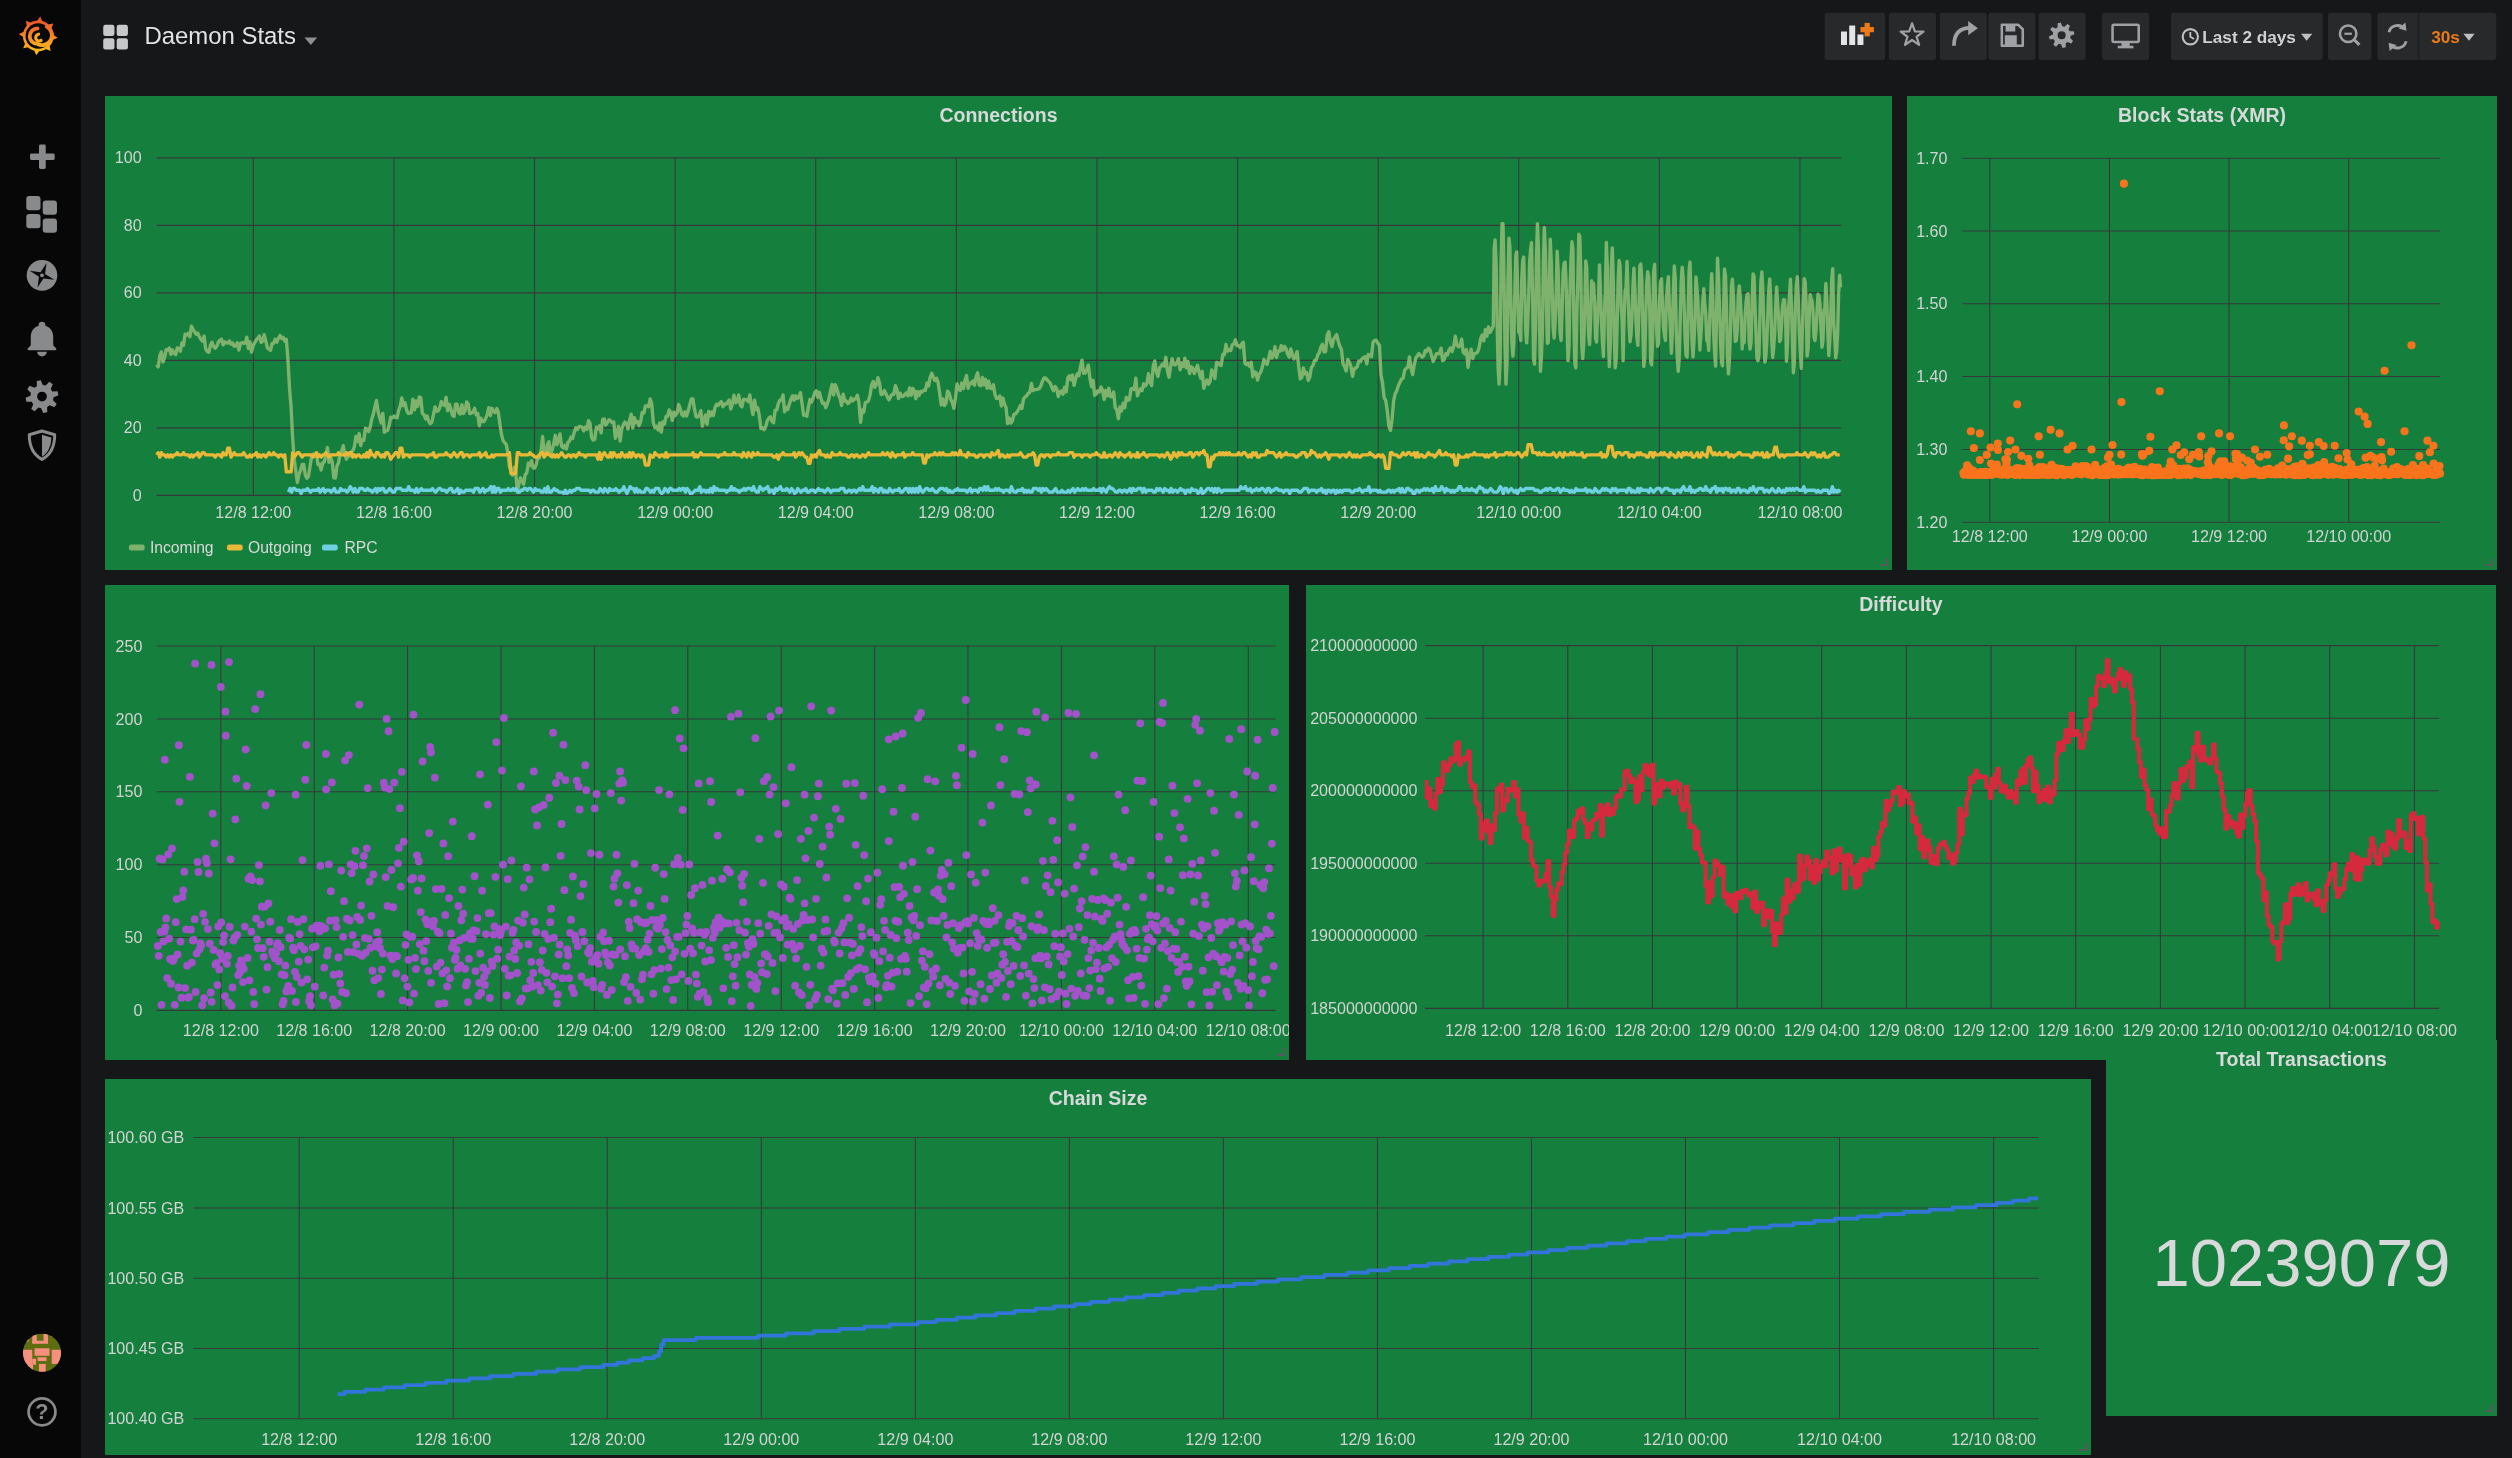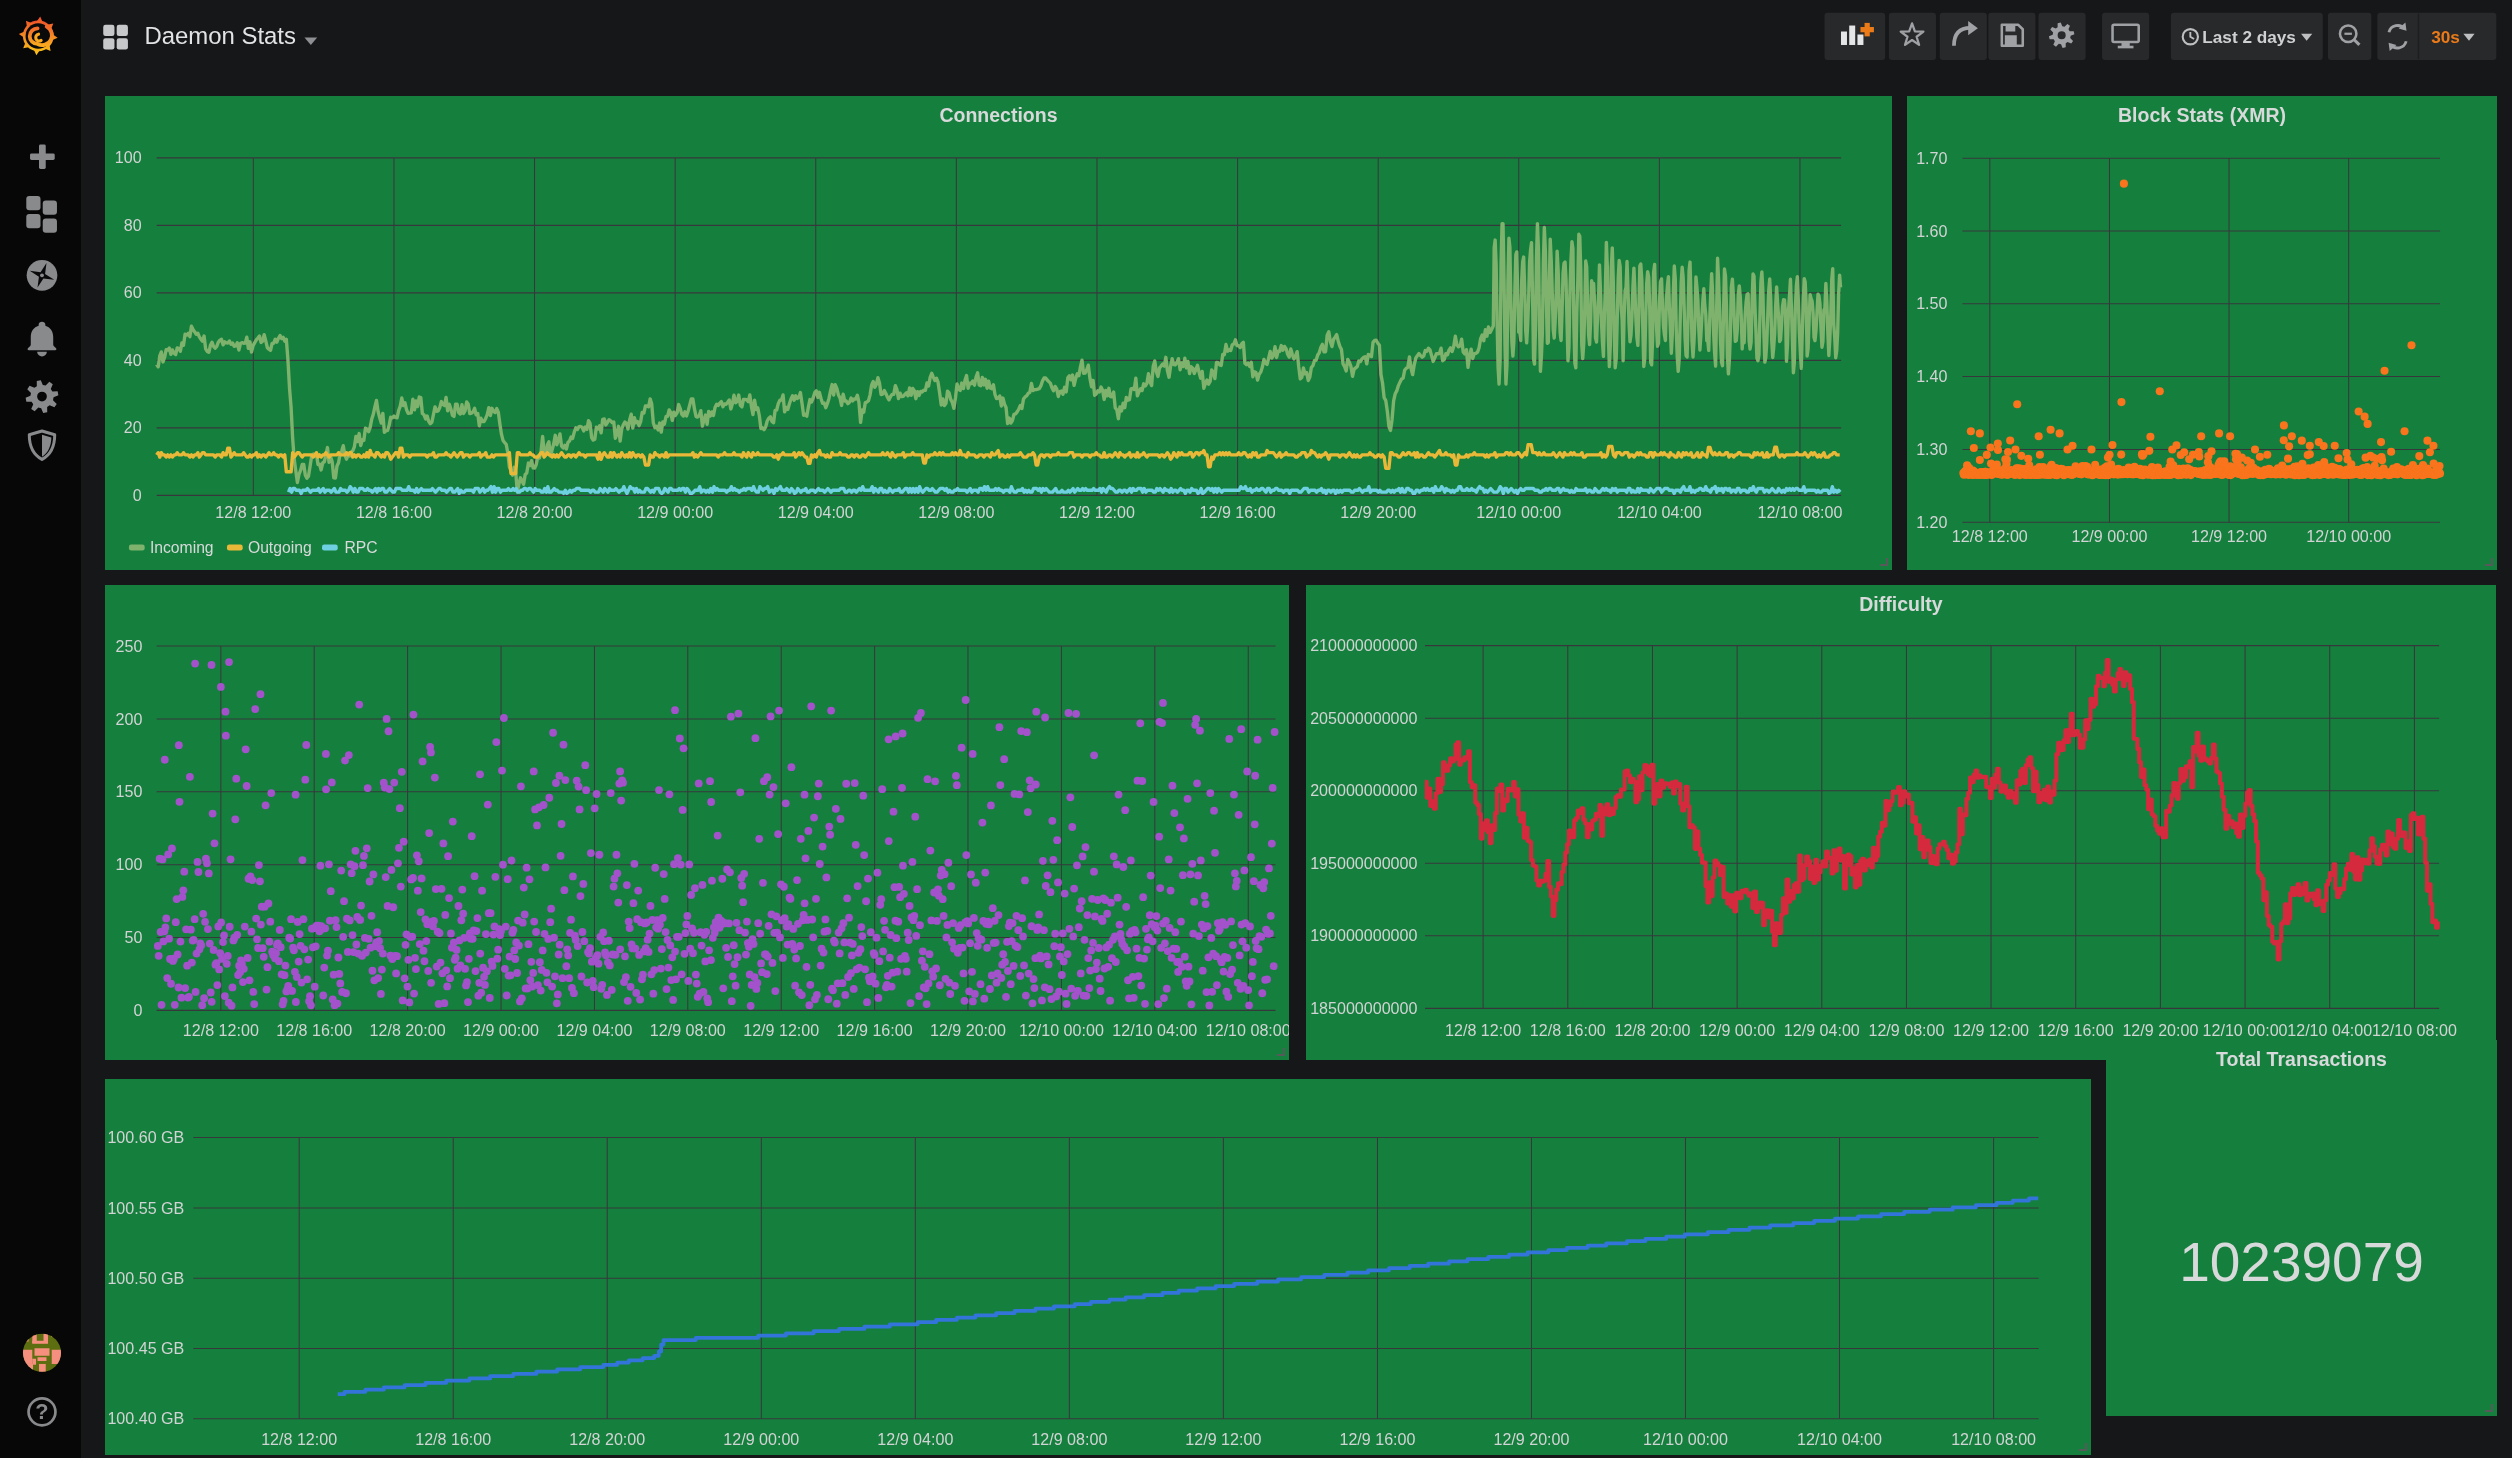--- a/index.html
+++ b/index.html
@@ -2415,20 +2415,21 @@
         <text x="1255.5" y="602.5" text-anchor="middle" font-size="21.5" fill="#d2d3d4">12/10 00:00</text>
         <line x1="1368.7" y1="81" x2="1368.7" y2="566" stroke="#37383c" stroke-width="1.4"></line>
         <text x="1368.7" y="602.5" text-anchor="middle" font-size="21.5" fill="#d2d3d4">12/10 04:00</text>
         <line x1="1481.9" y1="81" x2="1481.9" y2="566" stroke="#37383c" stroke-width="1.4"></line>
         <text x="1481.9" y="602.5" text-anchor="middle" font-size="21.5" fill="#d2d3d4">12/10 08:00</text>
         <path d="M159 263.2H161.4V284.4H163.8V272.1H166.2V295.3H168.6V289.1H171V299.1H173.4V278.7H175.8V259H178.2V276.8H180.6V266.2H183.1V237H185.5V246.8H187.9V248.2H190.3V241.2H192.7V231.8H195.1V236H197.5V232.5H199.9V213.4H202.3V210.4H204.7V240.1H207.1V233.8H209.5V234.4H211.9V230.4H214.3V231.8H216.7V222.4H219.1V263.5H221.5V270.2H223.9V267.8H226.3V290.6H228.8V294H231.2V306.2H233.6V339H236V318.9H238.4V327.2H240.8V314.5H243.2V330.7H245.6V345H248V321.2H250.4V327.6H252.8V305H255.2V272.1H257.6V275.3H260V266.7H262.4V301.4H264.8V286.8H267.2V288.9H269.6V272.6H272V274.7H274.5V274H276.9V263.4H279.3V282.8H281.7V273.2H284.1V307.2H286.5V316.1H288.9V305.1H291.3V337.8H293.7V324.6H296.1V341.8H298.5V343.5H300.9V367.7H303.3V375H305.7V376.4H308.1V395.1H310.5V401.7H312.9V395.3H315.3V396.6H317.7V395.1H320.2V386.1H322.6V369.1H325V403.5H327.4V416.5H329.8V442.3H332.2V421.3H334.6V407.3H337V398.8H339.4V399.9H341.8V383.6H344.2V373.8H346.6V357.6H349V346.7H351.4V328.3H353.8V334.6H356.2V337.3H358.6V314.4H361V311.5H363.4V301.4H365.9V304.7H368.3V298.6H370.7V313.7H373.1V318.9H375.5V337.1H377.9V320H380.3V326.7H382.7V315.2H385.1V313.6H387.5V305.9H389.9V308.6H392.3V294.3H394.7V335.3H397.1V306.6H399.5V298.1H401.9V293.2H404.3V307.7H406.7V299.2H409.1V306H411.6V298.4H414V283.4H416.4V281.2H418.8V283H421.2V273.5H423.6V273.3H426V249.2H428.4V248.1H430.8V254.3H433.2V263.5H435.6V259.1H438V263.1H440.4V290.5H442.8V286.4H445.2V255.9H447.6V274.2H450V250.4H452.4V240.7H454.8V242.3H457.3V253.4H459.7V255.3H462.1V240.5H464.5V292.2H466.9V276.1H469.3V266H471.7V282.5H474.1V261.5H476.5V271.1H478.9V265.1H481.3V265.3H483.7V266H486.1V269.6H488.5V264.2H490.9V278.6H493.3V262.8H495.7V268.5H498.1V266.2H500.5V292.5H503V301.4H505.4V292H507.8V269.7H510.2V295.7H512.6V323.8H515V321.2H517.4V324.1H519.8V352.7H522.2V329.6H524.6V352.2H527V361H529.4V371.4H531.8V370.9H534.2V402.8H536.6V424.5H539V397.3H541.4V415.9H543.8V390.7H546.2V368.3H548.7V371.6H551.1V374.9H553.5V387.7H555.9V376.8H558.3V417.1H560.7V412.6H563.1V425.7H565.5V414.9H567.9V429.9H570.3V415H572.7V436.3H575.1V411.5H577.5V416.1H579.9V418.7H582.3V408.7H584.7V410H587.1V407.4H589.5V411.7H591.9V415.4H594.4V412.5H596.8V431.9H599.2V409.9H601.6V437H604V431.1H606.4V424.7H608.8V424.8H611.2V454.7H613.6V438.8H616V435H618.4V444.3H620.8V435.5H623.2V463.5H625.6V481.6H628V452.4H630.4V459.5H632.8V465.3H635.2V441H637.6V418.9H640.1V438.2H642.5V393.8H644.9V423.4H647.3V409.2H649.7V418.9H652.1V401.1H654.5V398.7H656.9V410H659.3V361.6H661.7V394.7H664.1V392.4H666.5V374.5H668.9V363.2H671.3V369H673.7V392.9H676.1V376.8H678.5V398.2H680.9V367.5H683.3V393.6H685.8V383.9H688.2V374.8H690.6V369.3H693V376.2H695.4V356.5H697.8V364.4H700.2V365.4H702.6V385.7H705V354.8H707.4V381.8H709.8V355.1H712.2V352.4H714.6V368.1H717V362.3H719.4V405.8H721.8V374.7H724.2V360.5H726.6V362.3H729V386.9H731.5V378.6H733.9V404.2H736.3V374.4H738.7V400.5H741.1V369.1H743.5V366.2H745.9V381.6H748.3V368.7H750.7V374.2H753.1V367H755.5V377.7H757.9V351.2H760.3V367.8H762.7V362.2H765.1V336.4H767.5V329.8H769.9V317.8H772.3V321.7H774.7V288.7H777.2V301.2H779.6V294.5H782V288.9H784.4V276.1H786.8V277.7H789.2V276.2H791.6V270.1H794V294.4H796.4V291.1H798.8V275.9H801.2V282.8H803.6V280.1H806V291.7H808.4V291.3H810.8V316.4H813.2V310.5H815.6V332.2H818V321.4H820.4V353.1H822.9V337H825.3V363.9H827.7V354.1H830.1V341.7H832.5V350.2H834.9V371.5H837.3V362.4H839.7V372.4H842.1V373.2H844.5V352.5H846.9V346.5H849.3V346.4H851.7V343.4H854.1V349.3H856.5V354.4H858.9V365.2H861.3V360.7H863.7V372.5H866.1V369.7H868.6V357.5H871V346.5H873.4V299.3H875.8V333.2H878.2V307H880.6V307.7H883V285.7H885.4V277.7H887.8V257.4H890.2V263.6H892.6V253.3H895V248.2H897.4V257.6H899.8V254.6H902.2V256.7H904.6V256.8H907V256.5H909.4V269.9H911.8V270.8H914.3V284.8H916.7V259.1H919.1V270.6H921.5V253.5H923.9V245.8H926.3V264H928.7V276.2H931.1V268.8H933.5V268.2H935.9V278.6H938.3V284.5H940.7V275H943.1V278.2H945.5V284.5H947.9V291H950.3V261.1H952.7V266.7H955.1V248.8H957.5V245.8H960V264.7H962.4V240.8H964.8V233.3H967.2V230.4H969.6V244.6H972V275.6H974.4V249.6H976.8V267.5H979.2V290.3H981.6V287.1H984V277.5H986.4V273.9H988.8V287.6H991.2V269.3H993.6V290.6H996V276H998.4V280.3H1000.8V261.3H1003.2V226.1H1005.7V210.8H1008.1V220.8H1010.5V220.6H1012.9V207.7H1015.3V194.2H1017.7V209.9H1020.1V193.3H1022.5V172.1H1024.9V200.8H1027.3V199.8H1029.7V195.2H1032.1V200H1034.5V217.4H1036.9V217.6H1039.3V206.4H1041.7V181H1044.1V192.3H1046.5V180.3H1048.9V152H1051.4V162.6H1053.8V159.3H1056.2V135.3H1058.6V121.5H1061V124.2H1063.4V124.3H1065.8V135.4H1068.2V117.3H1070.6V100.2H1073V129.1H1075.4V125.1H1077.8V133.2H1080.2V142.4H1082.6V126.3H1085V118.1H1087.4V112.2H1089.8V125.6H1092.2V134.9H1094.6V116.7H1097.1V127.1H1099.5V120.8H1101.9V139H1104.3V156.6H1106.7V205.5H1109.1V205.9H1111.5V219.1H1113.9V236.8H1116.3V256.7H1118.7V246.7H1121.1V267.7H1123.5V273.8H1125.9V299.7H1128.3V286.7H1130.7V306.6H1133.1V309.2H1135.5V322H1137.9V328.3H1140.3V332.3H1142.8V325.1H1145.2V337.3H1147.6V337.1H1150V301.9H1152.4V303H1154.8V294.9H1157.2V281.3H1159.6V264.9H1162V266.5H1164.4V285.7H1166.8V264.6H1169.2V246H1171.6V261.7H1174V257H1176.4V242.4H1178.8V243.4H1181.2V235.7H1183.6V270.4H1186V216.6H1188.5V222.5H1190.9V197.6H1193.3V228.3H1195.7V234.8H1198.1V215.8H1200.5V231.3H1202.9V234H1205.3V235.6H1207.7V238.6H1210.1V230.9H1212.5V213.4H1214.9V232.1H1217.3V249.5H1219.7V251.3H1222.1V265.4H1224.5V283.1H1226.9V300.6H1229.3V325.7H1231.7V308.6H1234.2V319.2H1236.6V315.9H1239V323.7H1241.4V318.9H1243.8V331.8H1246.2V336.4H1248.6V306.9H1251V324.8H1253.4V308.9H1255.8V292.1H1258.2V277.1H1260.6V274.1H1263V295.3H1265.4V306.7H1267.8V315.7H1270.2V343H1272.6V384.6H1275V388.1H1277.4V392.4H1279.9V421.3H1282.3V410.9H1284.7V442.5H1287.1V454.5H1289.5V457H1291.9V477H1294.3V479.2H1296.7V477.5H1299.1V500.6H1301.5V476.4H1303.9V453H1306.3V449.6H1308.7V427H1311.1V452H1313.5V445.8H1315.9V412.1H1318.3V405H1320.7V414.2H1323.1V405.8H1325.6V400.1H1328V414.6H1330.4V413.2H1332.8V404.8H1335.2V398.5H1337.6V421.8H1340V412.7H1342.4V416.1H1344.8V412.4H1347.2V420.2H1349.6V428H1352V408.1H1354.4V426.3H1356.8V422.8H1359.2V435.9H1361.6V421.6H1364V400.8H1366.4V395.2H1368.8V385.1H1371.3V387.7H1373.7V373.4H1376.1V405.7H1378.5V417H1380.9V411.6H1383.3V405.8H1385.7V406.6H1388.1V393.2H1390.5V378.8H1392.9V372.8H1395.3V380.6H1397.7V359.8H1400.1V383.2H1402.5V393.5H1404.9V363.9H1407.3V393.9H1409.7V381.5H1412.1V367.1H1414.5V371.8H1417V367.4H1419.4V372.6H1421.8V354.8H1424.2V338.6H1426.6V349.2H1429V363.2H1431.4V372.6H1433.8V372.9H1436.2V353.5H1438.6V347.4H1441V353H1443.4V361.4H1445.8V329.5H1448.2V346.3H1450.6V332.2H1453V350.3H1455.4V352.5H1457.8V339.1H1460.2V314.3H1462.7V330.3H1465.1V335.5H1467.5V331.1H1469.9V351.5H1472.3V342.8H1474.7V355.5H1477.1V307.4H1479.5V305.1H1481.9V312.8H1484.3V311.2H1486.7V333.4H1489.1V325.2H1491.5V309.8H1493.9V339.1H1496.3V371.2H1498.7V408.7H1501.1V400H1503.5V426.3H1505.9V450.9H1508.4V448.6H1510.8V458.3H1513.2V450" fill="none" stroke="#d5293e" stroke-width="5.5" stroke-linejoin="round"></path>
       </svg>
       <div class="rsz"></div>
     </div>
     <div class="panel" style="left:105px;top:1079px;width:1986px;height:376px">
+      <div class="ptitle">Chain Size</div>
       <svg width="1986" height="376" style="position:absolute;left:0;top:0" font-family="Liberation Sans, sans-serif" viewBox="0 0 2655 502">
         <line x1="118" y1="454" x2="2585" y2="454" stroke="#37383c" stroke-width="1.4"></line>
         <text x="106" y="461.5" text-anchor="end" font-size="21.5" fill="#d2d3d4">100.40 GB</text>
         <line x1="118" y1="360" x2="2585" y2="360" stroke="#37383c" stroke-width="1.4"></line>
         <text x="106" y="367.5" text-anchor="end" font-size="21.5" fill="#d2d3d4">100.45 GB</text>
         <line x1="118" y1="266" x2="2585" y2="266" stroke="#37383c" stroke-width="1.4"></line>
         <text x="106" y="273.5" text-anchor="end" font-size="21.5" fill="#d2d3d4">100.50 GB</text>
         <line x1="118" y1="172" x2="2585" y2="172" stroke="#37383c" stroke-width="1.4"></line>
         <text x="106" y="179.5" text-anchor="end" font-size="21.5" fill="#d2d3d4">100.55 GB</text>
         <line x1="118" y1="78" x2="2585" y2="78" stroke="#37383c" stroke-width="1.4"></line>
@@ -2457,17 +2458,17 @@
         <text x="2318.8" y="488.5" text-anchor="middle" font-size="21.5" fill="#d2d3d4">12/10 04:00</text>
         <line x1="2524.8" y1="78" x2="2524.8" y2="454" stroke="#37383c" stroke-width="1.4"></line>
         <text x="2524.8" y="488.5" text-anchor="middle" font-size="21.5" fill="#d2d3d4">12/10 08:00</text>
         <path d="M311.1 420.9H314.1V420.9H317.2V420.9H320.3V417.9H323.4V417.9H326.5V417.9H329.6V417.9H332.7V417.9H335.8V417.9H338.9V417.9H341.9V417.9H345V417.9H348.1V414.9H351.2V414.9H354.3V414.9H357.4V414.9H360.5V414.9H363.6V414.9H366.7V414.9H369.7V414.9H372.8V411.9H375.9V411.9H379V411.9H382.1V411.9H385.2V411.9H388.3V411.9H391.4V411.9H394.5V411.9H397.5V411.9H400.6V408.9H403.7V408.9H406.8V408.9H409.9V408.9H413V408.9H416.1V408.9H419.2V408.9H422.3V408.9H425.3V408.9H428.4V405.9H431.5V405.9H434.6V405.9H437.7V405.9H440.8V405.9H443.9V405.9H447V405.9H450.1V405.9H453.1V405.9H456.2V402.9H459.3V402.9H462.4V402.9H465.5V402.9H468.6V402.9H471.7V402.9H474.8V402.9H477.9V402.9H480.9V402.9H484V402.9H487.1V399.9H490.2V399.9H493.3V399.9H496.4V399.9H499.5V399.9H502.6V399.9H505.7V399.9H508.7V399.9H511.8V399.9H514.9V396.8H518V396.8H521.1V396.8H524.2V396.8H527.3V396.8H530.4V396.8H533.5V396.8H536.5V396.8H539.6V396.8H542.7V396.8H545.8V393.8H548.9V393.8H552V393.8H555.1V393.8H558.2V393.8H561.3V393.8H564.3V393.8H567.4V393.8H570.5V393.8H573.6V393.8H576.7V390.8H579.8V390.8H582.9V390.8H586V390.8H589.1V390.8H592.1V390.8H595.2V390.8H598.3V390.8H601.4V390.8H604.5V387.8H607.6V387.8H610.7V387.8H613.8V387.8H616.9V387.8H619.9V387.8H623V387.8H626.1V387.8H629.2V387.8H632.3V387.8H635.4V384.8H638.5V384.8H641.6V384.8H644.7V384.8H647.7V384.8H650.8V384.8H653.9V384.8H657V384.8H660.1V384.8H663.2V384.8H666.3V381.8H669.4V381.8H672.5V381.8H675.5V381.8H678.6V381.8H681.7V381.8H684.8V378.8H687.9V378.8H691V378.8H694.1V378.8H697.2V378.8H700.3V375.8H703.3V375.8H706.4V375.8H709.5V375.8H712.6V375.8H715.7V375.8H718.8V372.8H721.9V372.8H725V372.8H728.1V372.8H731.1V372.8H734.2V369.8H737.3V369.8H740.4V363.8H743.5V354.7H746.6V348.7H749.7V348.7H752.8V348.7H755.9V348.7H758.9V348.7H762V348.7H765.1V348.7H768.2V348.7H771.3V348.7H774.4V348.7H777.5V348.7H780.6V348.7H783.7V348.7H786.7V348.7H789.8V345.7H792.9V345.7H796V345.7H799.1V345.7H802.2V345.7H805.3V345.7H808.4V345.7H811.5V345.7H814.5V345.7H817.6V345.7H820.7V345.7H823.8V345.7H826.9V345.7H830V345.7H833.1V345.7H836.2V345.7H839.3V345.7H842.3V345.7H845.4V345.7H848.5V345.7H851.6V345.7H854.7V345.7H857.8V345.7H860.9V345.7H864V345.7H867.1V345.7H870.1V345.7H873.2V342.7H876.3V342.7H879.4V342.7H882.5V342.7H885.6V342.7H888.7V342.7H891.8V342.7H894.9V342.7H897.9V342.7H901V342.7H904.1V342.7H907.2V342.7H910.3V339.7H913.4V339.7H916.5V339.7H919.6V339.7H922.7V339.7H925.7V339.7H928.8V339.7H931.9V339.7H935V339.7H938.1V339.7H941.2V339.7H944.3V339.7H947.4V336.7H950.5V336.7H953.5V336.7H956.6V336.7H959.7V336.7H962.8V336.7H965.9V336.7H969V336.7H972.1V336.7H975.2V336.7H978.3V336.7H981.3V333.7H984.4V333.7H987.5V333.7H990.6V333.7H993.7V333.7H996.8V333.7H999.9V333.7H1003V333.7H1006.1V333.7H1009.1V333.7H1012.2V333.7H1015.3V330.7H1018.4V330.7H1021.5V330.7H1024.6V330.7H1027.7V330.7H1030.8V330.7H1033.9V330.7H1036.9V330.7H1040V330.7H1043.1V330.7H1046.2V330.7H1049.3V327.7H1052.4V327.7H1055.5V327.7H1058.6V327.7H1061.7V327.7H1064.7V327.7H1067.8V327.7H1070.9V327.7H1074V327.7H1077.1V327.7H1080.2V327.7H1083.3V327.7H1086.4V324.7H1089.5V324.7H1092.5V324.7H1095.6V324.7H1098.7V324.7H1101.8V324.7H1104.9V324.7H1108V324.7H1111.1V321.6H1114.2V321.6H1117.3V321.6H1120.3V321.6H1123.4V321.6H1126.5V321.6H1129.6V321.6H1132.7V321.6H1135.8V321.6H1138.9V318.6H1142V318.6H1145.1V318.6H1148.1V318.6H1151.2V318.6H1154.3V318.6H1157.4V318.6H1160.5V318.6H1163.6V315.6H1166.7V315.6H1169.8V315.6H1172.9V315.6H1175.9V315.6H1179V315.6H1182.1V315.6H1185.2V315.6H1188.3V315.6H1191.4V312.6H1194.5V312.6H1197.6V312.6H1200.7V312.6H1203.7V312.6H1206.8V312.6H1209.9V312.6H1213V312.6H1216.1V309.6H1219.2V309.6H1222.3V309.6H1225.4V309.6H1228.5V309.6H1231.5V309.6H1234.6V309.6H1237.7V309.6H1240.8V309.6H1243.9V306.6H1247V306.6H1250.1V306.6H1253.2V306.6H1256.3V306.6H1259.3V306.6H1262.4V306.6H1265.5V306.6H1268.6V303.6H1271.7V303.6H1274.8V303.6H1277.9V303.6H1281V303.6H1284.1V303.6H1287.1V303.6H1290.2V303.6H1293.3V303.6H1296.4V300.6H1299.5V300.6H1302.6V300.6H1305.7V300.6H1308.8V300.6H1311.9V300.6H1314.9V300.6H1318V297.6H1321.1V297.6H1324.2V297.6H1327.3V297.6H1330.4V297.6H1333.5V297.6H1336.6V297.6H1339.7V297.6H1342.7V294.6H1345.8V294.6H1348.9V294.6H1352V294.6H1355.1V294.6H1358.2V294.6H1361.3V294.6H1364.4V291.6H1367.5V291.6H1370.5V291.6H1373.6V291.6H1376.7V291.6H1379.8V291.6H1382.9V291.6H1386V291.6H1389.1V288.6H1392.2V288.6H1395.3V288.6H1398.3V288.6H1401.4V288.6H1404.5V288.6H1407.6V288.6H1410.7V288.6H1413.8V285.6H1416.9V285.6H1420V285.6H1423.1V285.6H1426.1V285.6H1429.2V285.6H1432.3V285.6H1435.4V282.5H1438.5V282.5H1441.6V282.5H1444.7V282.5H1447.8V282.5H1450.9V282.5H1453.9V282.5H1457V282.5H1460.1V279.5H1463.2V279.5H1466.3V279.5H1469.4V279.5H1472.5V279.5H1475.6V279.5H1478.7V279.5H1481.7V279.5H1484.8V276.5H1487.9V276.5H1491V276.5H1494.1V276.5H1497.2V276.5H1500.3V276.5H1503.4V276.5H1506.5V276.5H1509.5V273.5H1512.6V273.5H1515.7V273.5H1518.8V273.5H1521.9V273.5H1525V273.5H1528.1V273.5H1531.2V273.5H1534.3V273.5H1537.3V273.5H1540.4V270.5H1543.5V270.5H1546.6V270.5H1549.7V270.5H1552.8V270.5H1555.9V270.5H1559V270.5H1562.1V270.5H1565.1V270.5H1568.2V267.5H1571.3V267.5H1574.4V267.5H1577.5V267.5H1580.6V267.5H1583.7V267.5H1586.8V267.5H1589.9V267.5H1592.9V267.5H1596V267.5H1599.1V264.5H1602.2V264.5H1605.3V264.5H1608.4V264.5H1611.5V264.5H1614.6V264.5H1617.7V264.5H1620.7V264.5H1623.8V264.5H1626.9V264.5H1630V261.5H1633.1V261.5H1636.2V261.5H1639.3V261.5H1642.4V261.5H1645.5V261.5H1648.5V261.5H1651.6V261.5H1654.7V261.5H1657.8V261.5H1660.9V258.5H1664V258.5H1667.1V258.5H1670.2V258.5H1673.3V258.5H1676.3V258.5H1679.4V258.5H1682.5V258.5H1685.6V258.5H1688.7V255.5H1691.8V255.5H1694.9V255.5H1698V255.5H1701.1V255.5H1704.1V255.5H1707.2V255.5H1710.3V255.5H1713.4V255.5H1716.5V252.5H1719.6V252.5H1722.7V252.5H1725.8V252.5H1728.9V252.5H1731.9V252.5H1735V252.5H1738.1V252.5H1741.2V252.5H1744.3V249.5H1747.4V249.5H1750.5V249.5H1753.6V249.5H1756.7V249.5H1759.7V249.5H1762.8V249.5H1765.9V249.5H1769V246.4H1772.1V246.4H1775.2V246.4H1778.3V246.4H1781.4V246.4H1784.5V246.4H1787.5V246.4H1790.6V246.4H1793.7V246.4H1796.8V243.4H1799.9V243.4H1803V243.4H1806.1V243.4H1809.2V243.4H1812.3V243.4H1815.3V243.4H1818.4V243.4H1821.5V240.4H1824.6V240.4H1827.7V240.4H1830.8V240.4H1833.9V240.4H1837V240.4H1840.1V240.4H1843.1V240.4H1846.2V240.4H1849.3V237.4H1852.4V237.4H1855.5V237.4H1858.6V237.4H1861.7V237.4H1864.8V237.4H1867.9V237.4H1870.9V237.4H1874V237.4H1877.1V234.4H1880.2V234.4H1883.3V234.4H1886.4V234.4H1889.5V234.4H1892.6V234.4H1895.7V234.4H1898.7V234.4H1901.8V231.4H1904.9V231.4H1908V231.4H1911.1V231.4H1914.2V231.4H1917.3V231.4H1920.4V231.4H1923.5V231.4H1926.5V231.4H1929.6V228.4H1932.7V228.4H1935.8V228.4H1938.9V228.4H1942V228.4H1945.1V228.4H1948.2V228.4H1951.3V228.4H1954.3V225.4H1957.4V225.4H1960.5V225.4H1963.6V225.4H1966.7V225.4H1969.8V225.4H1972.9V225.4H1976V225.4H1979.1V225.4H1982.2V222.4H1985.2V222.4H1988.3V222.4H1991.4V222.4H1994.5V222.4H1997.6V222.4H2000.7V222.4H2003.8V222.4H2006.9V219.4H2010V219.4H2013V219.4H2016.1V219.4H2019.2V219.4H2022.3V219.4H2025.4V219.4H2028.5V219.4H2031.6V219.4H2034.7V216.4H2037.8V216.4H2040.8V216.4H2043.9V216.4H2047V216.4H2050.1V216.4H2053.2V216.4H2056.3V216.4H2059.4V213.4H2062.5V213.4H2065.6V213.4H2068.6V213.4H2071.7V213.4H2074.8V213.4H2077.9V213.4H2081V213.4H2084.1V213.4H2087.2V210.4H2090.3V210.4H2093.4V210.4H2096.4V210.4H2099.5V210.4H2102.6V210.4H2105.7V210.4H2108.8V210.4H2111.9V207.3H2115V207.3H2118.1V207.3H2121.2V207.3H2124.2V207.3H2127.3V207.3H2130.4V207.3H2133.5V207.3H2136.6V207.3H2139.7V207.3H2142.8V204.3H2145.9V204.3H2149V204.3H2152V204.3H2155.1V204.3H2158.2V204.3H2161.3V204.3H2164.4V204.3H2167.5V204.3H2170.6V201.3H2173.7V201.3H2176.8V201.3H2179.8V201.3H2182.9V201.3H2186V201.3H2189.1V201.3H2192.2V201.3H2195.3V201.3H2198.4V198.3H2201.5V198.3H2204.6V198.3H2207.6V198.3H2210.7V198.3H2213.8V198.3H2216.9V198.3H2220V198.3H2223.1V198.3H2226.2V195.3H2229.3V195.3H2232.4V195.3H2235.4V195.3H2238.5V195.3H2241.6V195.3H2244.7V195.3H2247.8V195.3H2250.9V195.3H2254V195.3H2257.1V192.3H2260.2V192.3H2263.2V192.3H2266.3V192.3H2269.4V192.3H2272.5V192.3H2275.6V192.3H2278.7V192.3H2281.8V192.3H2284.9V189.3H2288V189.3H2291V189.3H2294.1V189.3H2297.2V189.3H2300.3V189.3H2303.4V189.3H2306.5V189.3H2309.6V189.3H2312.7V186.3H2315.8V186.3H2318.8V186.3H2321.9V186.3H2325V186.3H2328.1V186.3H2331.2V186.3H2334.3V186.3H2337.4V186.3H2340.5V186.3H2343.6V183.3H2346.6V183.3H2349.7V183.3H2352.8V183.3H2355.9V183.3H2359V183.3H2362.1V183.3H2365.2V183.3H2368.3V183.3H2371.4V183.3H2374.4V180.3H2377.5V180.3H2380.6V180.3H2383.7V180.3H2386.8V180.3H2389.9V180.3H2393V180.3H2396.1V180.3H2399.2V180.3H2402.2V180.3H2405.3V177.3H2408.4V177.3H2411.5V177.3H2414.6V177.3H2417.7V177.3H2420.8V177.3H2423.9V177.3H2427V177.3H2430V177.3H2433.1V177.3H2436.2V177.3H2439.3V174.3H2442.4V174.3H2445.5V174.3H2448.6V174.3H2451.7V174.3H2454.8V174.3H2457.8V174.3H2460.9V174.3H2464V174.3H2467.1V174.3H2470.2V171.2H2473.3V171.2H2476.4V171.2H2479.5V171.2H2482.6V171.2H2485.6V171.2H2488.7V171.2H2491.8V171.2H2494.9V171.2H2498V171.2H2501.1V168.2H2504.2V168.2H2507.3V168.2H2510.4V168.2H2513.4V168.2H2516.5V168.2H2519.6V168.2H2522.7V168.2H2525.8V168.2H2528.9V165.2H2532V165.2H2535.1V165.2H2538.2V165.2H2541.2V165.2H2544.3V165.2H2547.4V165.2H2550.5V162.2H2553.6V162.2H2556.7V162.2H2559.8V162.2H2562.9V162.2H2566V162.2H2569V162.2H2572.1V159.2H2575.2V159.2H2578.3V159.2H2581.4V159.2H2584.5V159.2" fill="none" stroke="#3274d9" stroke-width="5" stroke-linejoin="round"></path>
       </svg>
       <div class="rsz"></div>
     </div>
     <div class="panel" style="left:2106px;top:1040px;width:391px;height:376px">
       <div class="ptitle">Total Transactions</div>
       <div style="position:absolute;left:0;top:0;width:100%;height:100%;display:flex;align-items:center;justify-content:center;">
-        <span style="font-size:55px;color:#d8d9da;margin-top:68px;">10239079</span>
+        <span style="font-size:67px;color:#d8d9da;margin-top:68px;">10239079</span>
       </div>
       <div class="rsz"></div>
     </div>
   </div>
 
 </body></html>

